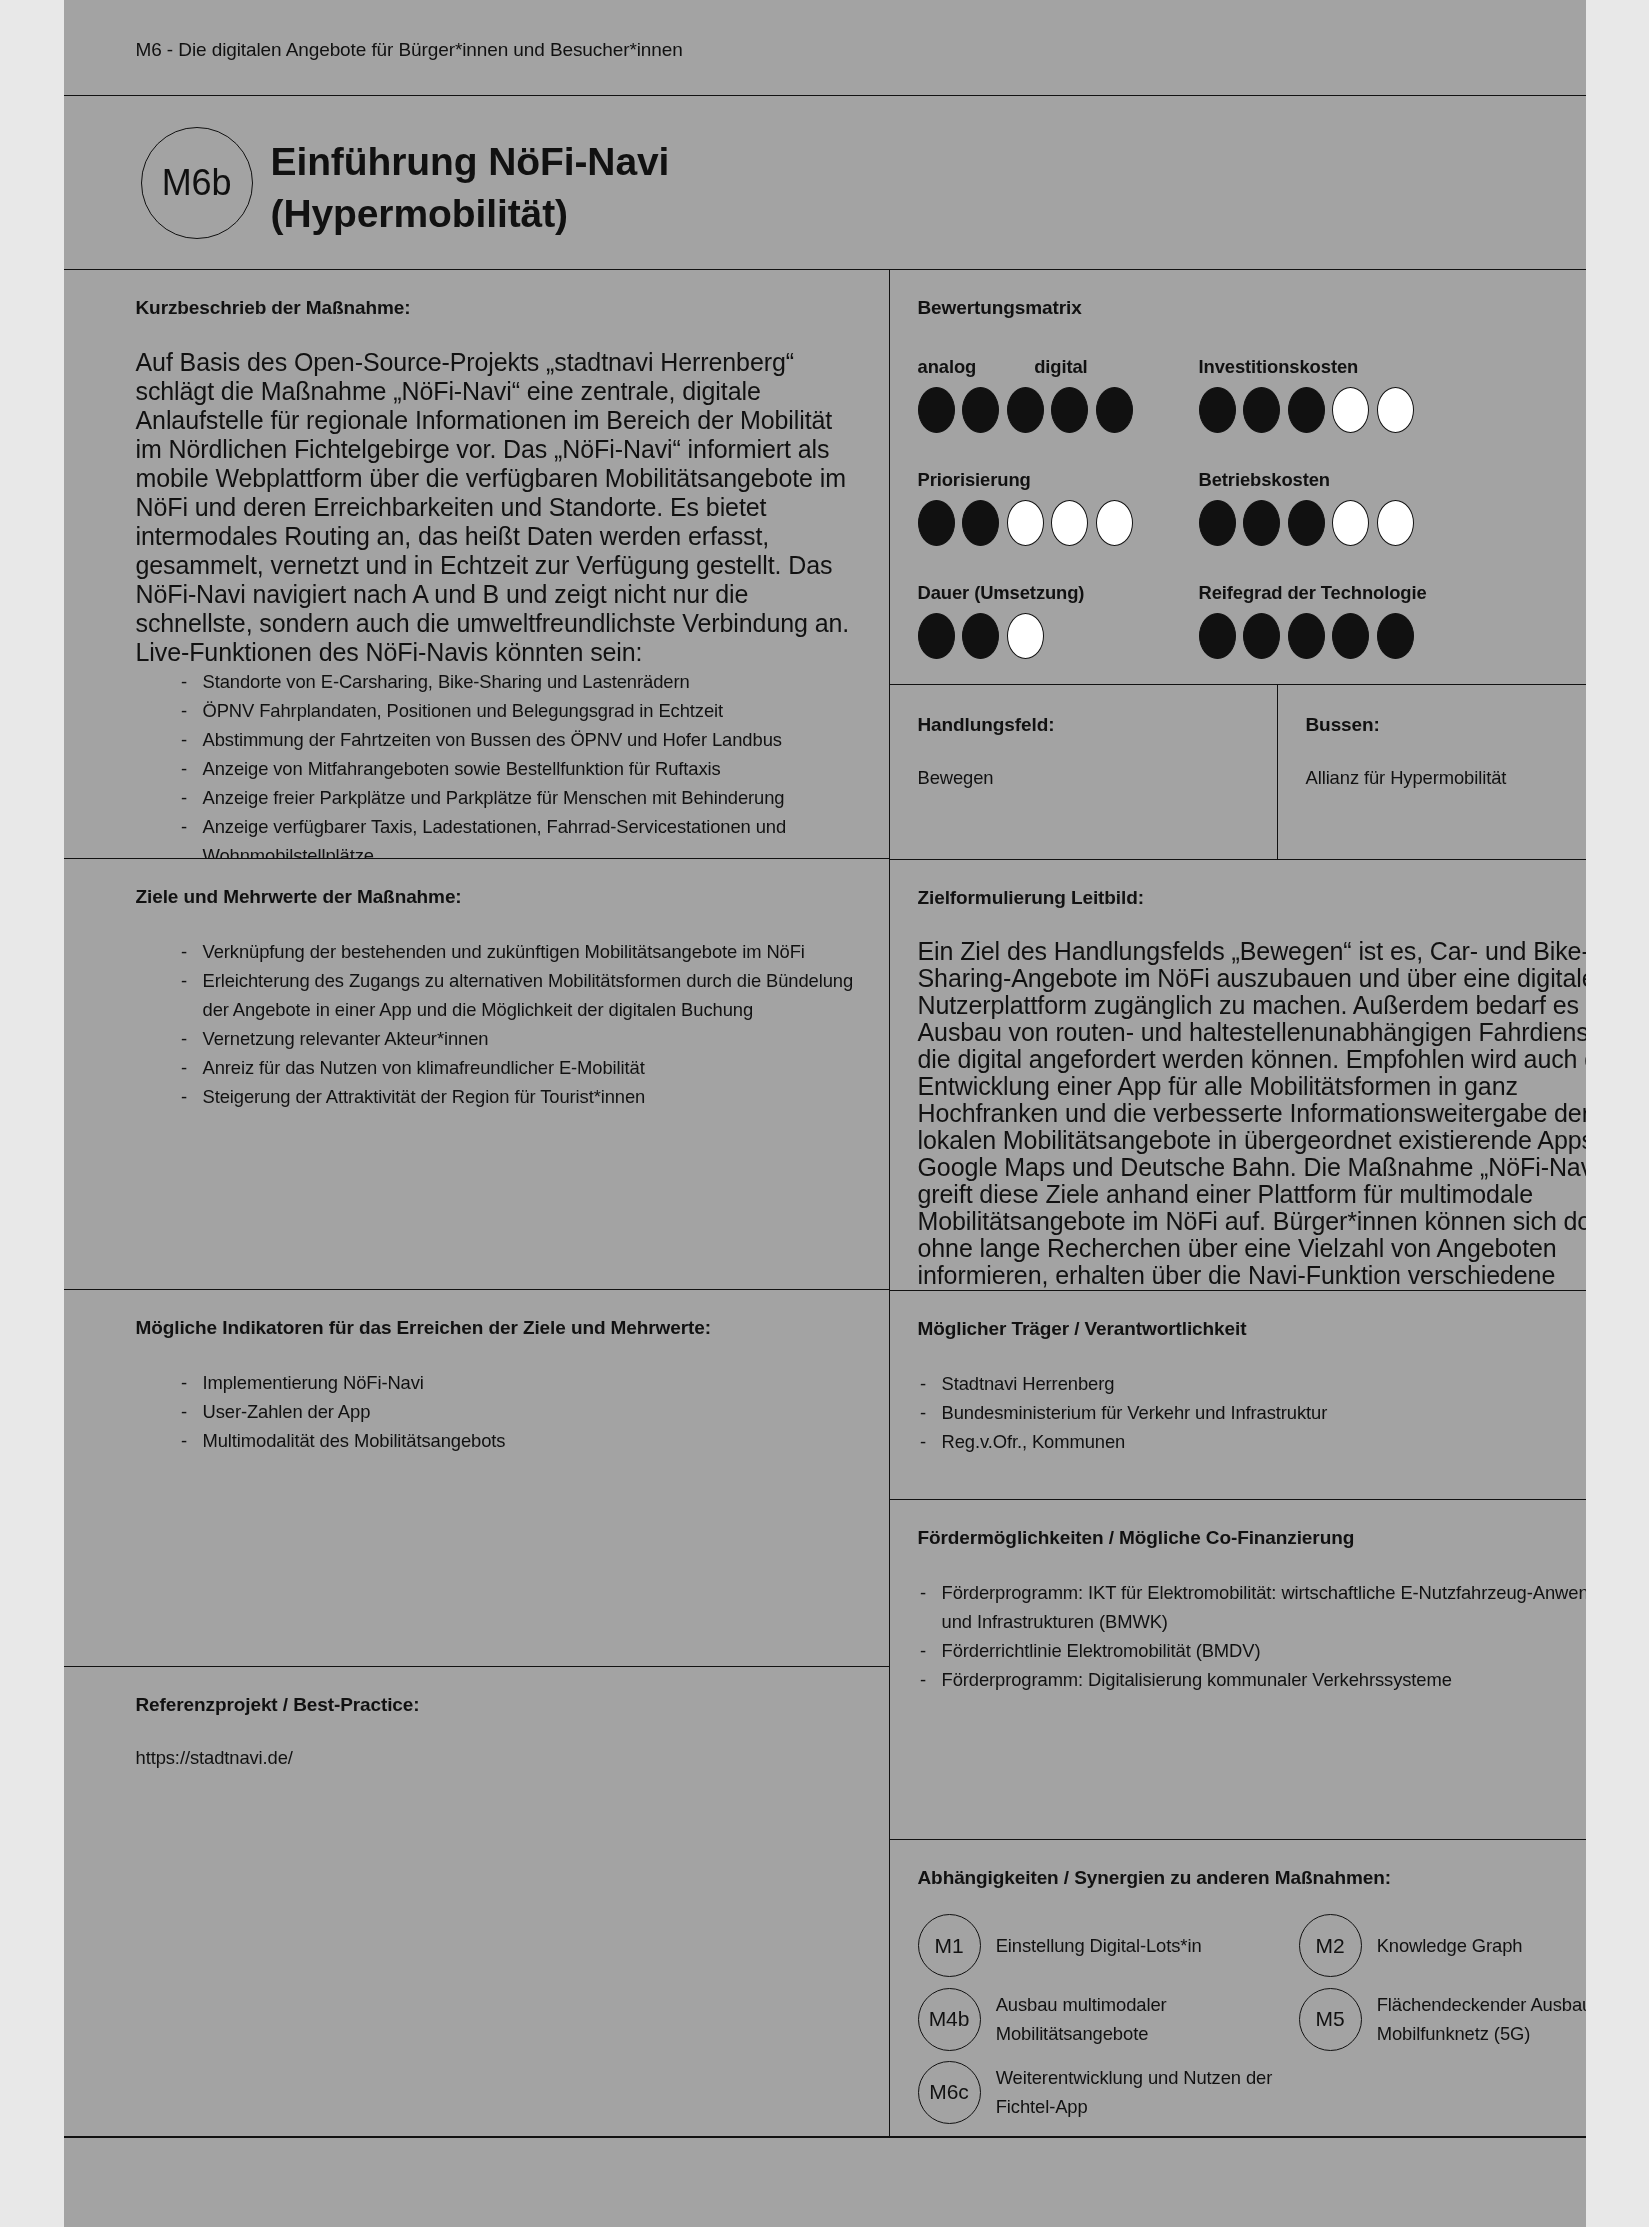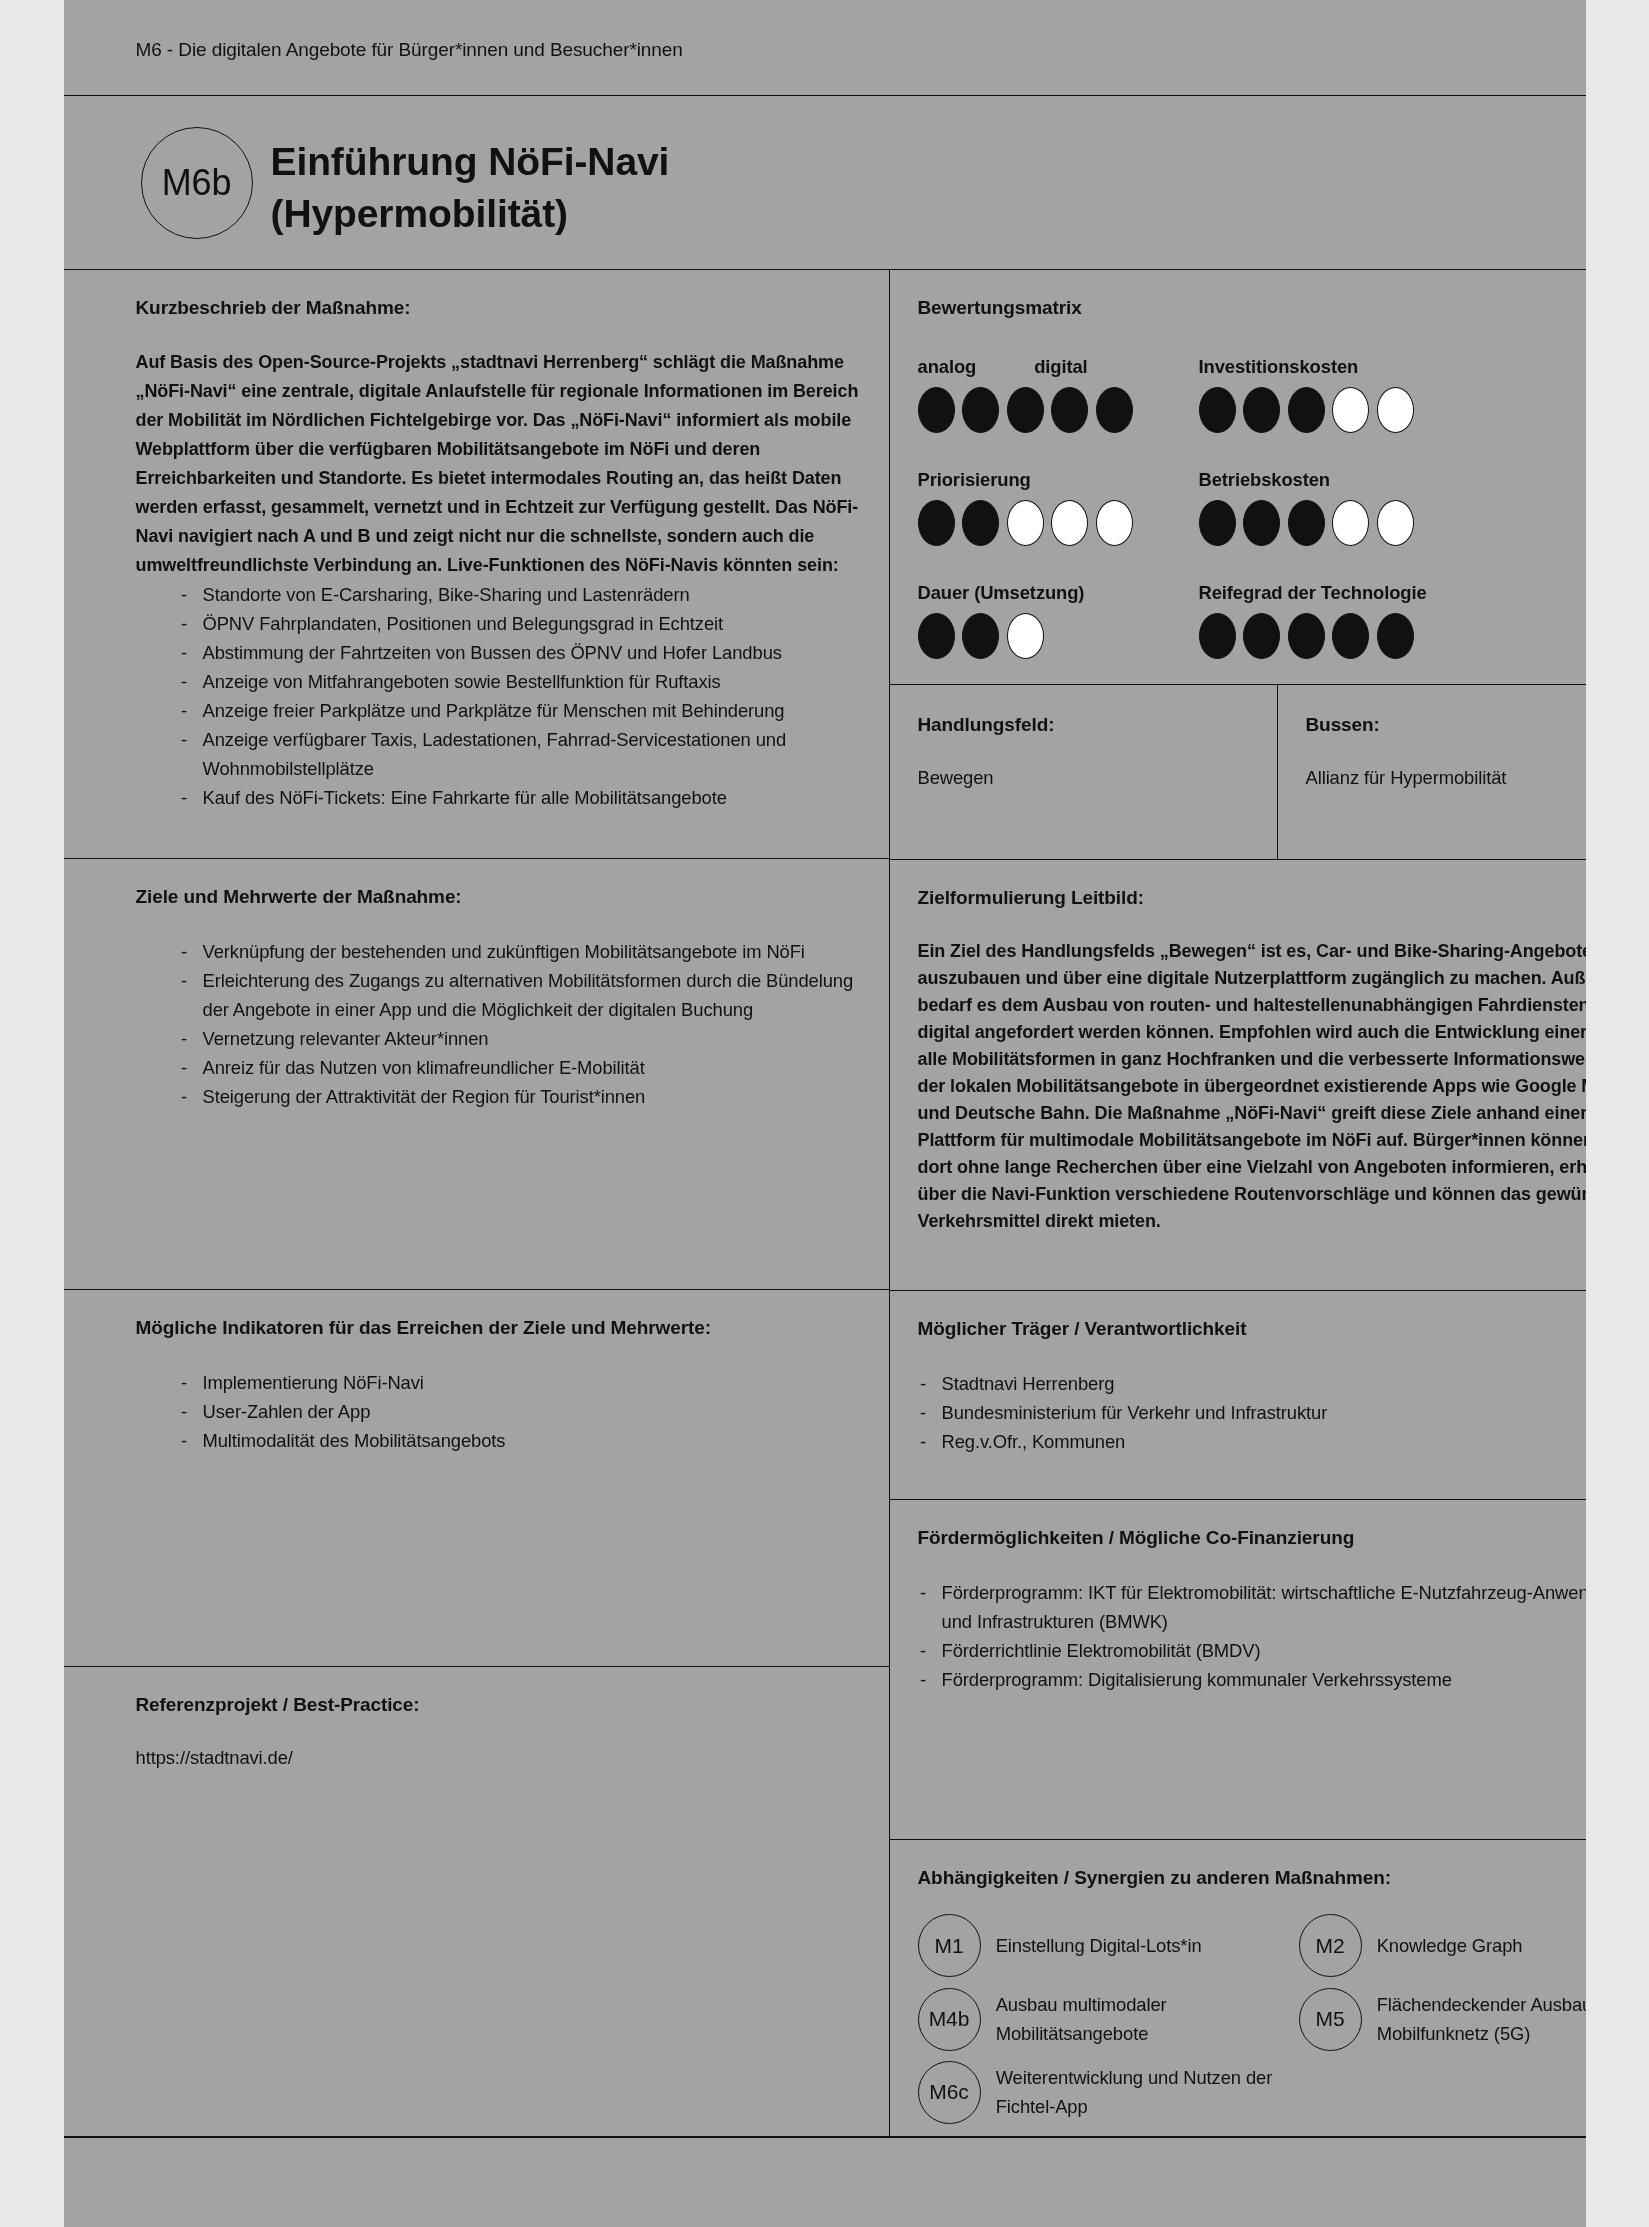--- a/index.html
+++ b/index.html
@@ -26,21 +26,21 @@
     display:flex;
   }
   .col-left  { width:825px; display:flex; flex-direction:column; }
   .col-right { flex:1; border-left:1.3px solid #111; display:flex; flex-direction:column; }
   .sec { overflow:hidden; }
   .col-left  .sec { padding:27px 29px 0 72px; border-bottom:1.3px solid #111; }
   .col-left  .sec:last-child { border-bottom:none; flex:1; }
   .col-right .sec { padding:27px 50px 0 28px; border-bottom:1.3px solid #111; }
   .col-right .sec:last-child { border-bottom:none; flex:1; }
   h2.sec-heading { font-size:19px; font-weight:700; letter-spacing:-0.1px; }
-  .body-text { font-size:18px; line-height:29px; font-weight:700; }
+  .body-text { font-size:25px; line-height:29px; font-weight:400; }
   .para { margin-top:29px; }
   ul.dash-list { list-style:none; margin-top:0; }
   ul.dash-list.gap-top { margin-top:29px; }
   ul.dash-list.indent { margin-left:43px; }
   ul.dash-list li { position:relative; padding-left:24px; font-size:18.4px; line-height:29px; }
   ul.dash-list li::before { content:"-"; position:absolute; left:2.5px; top:0; }
   
   .rating-grid { display:grid; grid-template-columns:281px 1fr; row-gap:36px; margin-top:37px; }
   .rating-label { font-size:18.4px; font-weight:700; }
   .rating-label [data-item="label2"] { margin-left:58px; }

